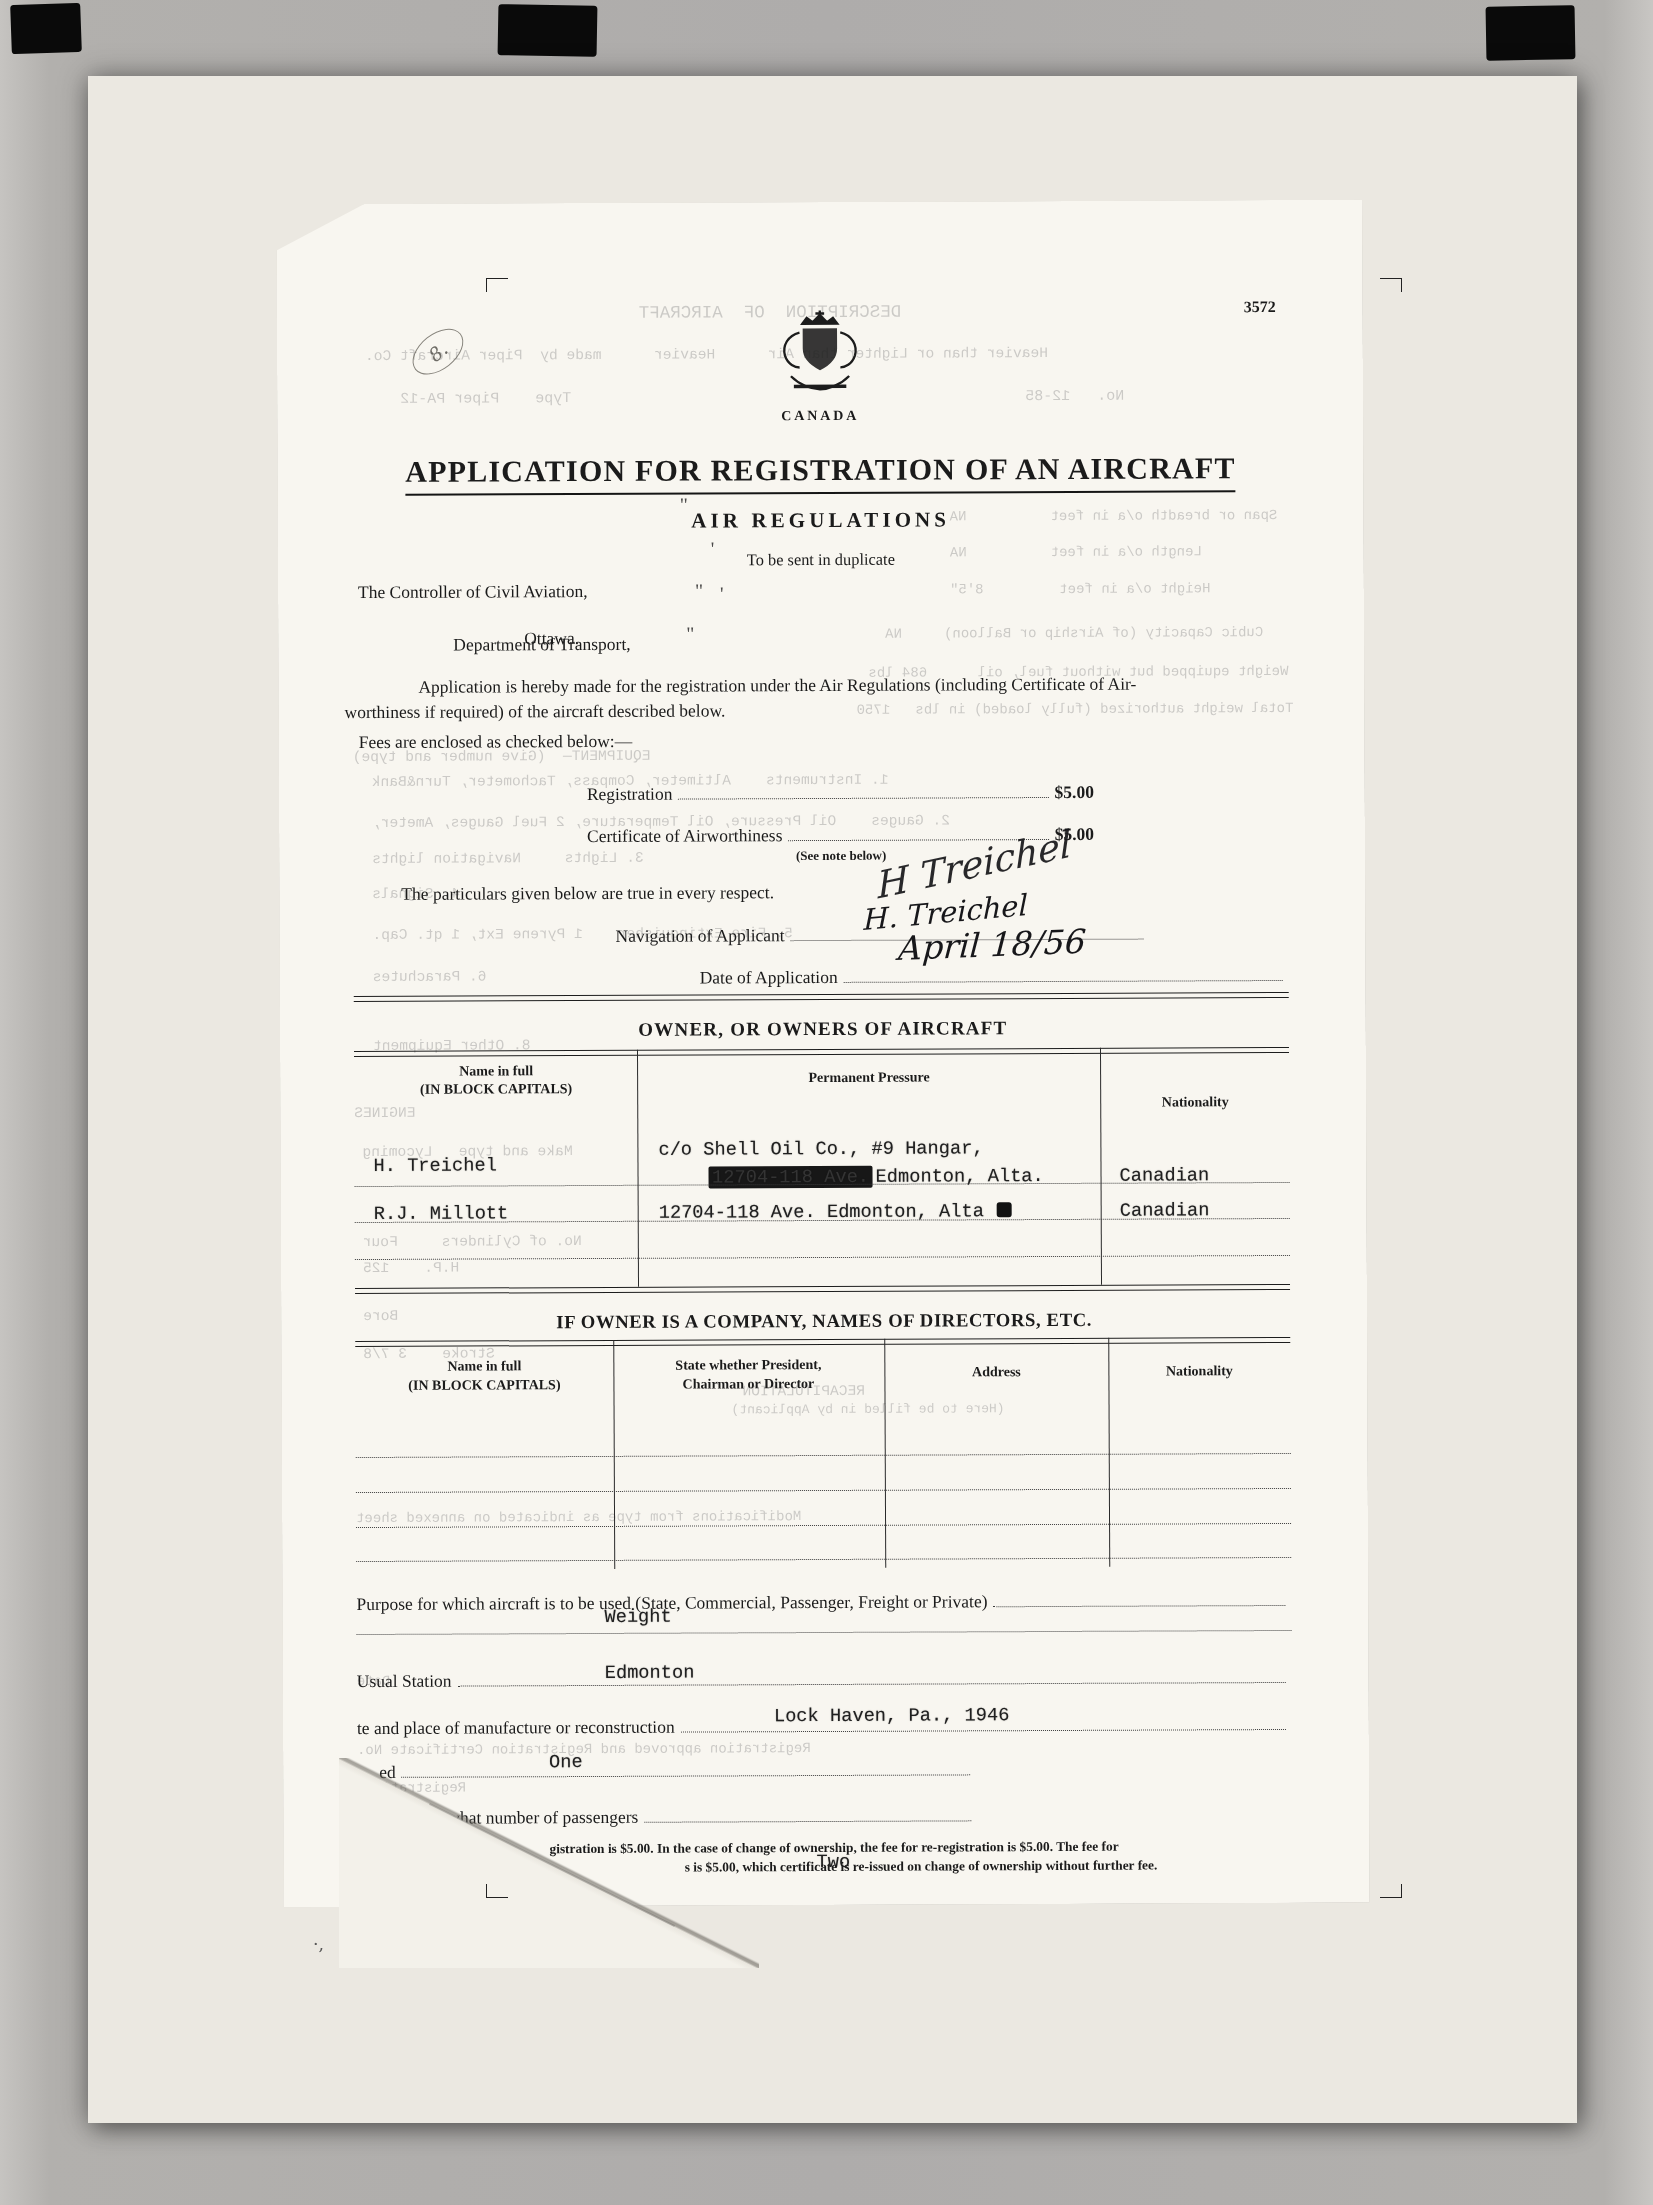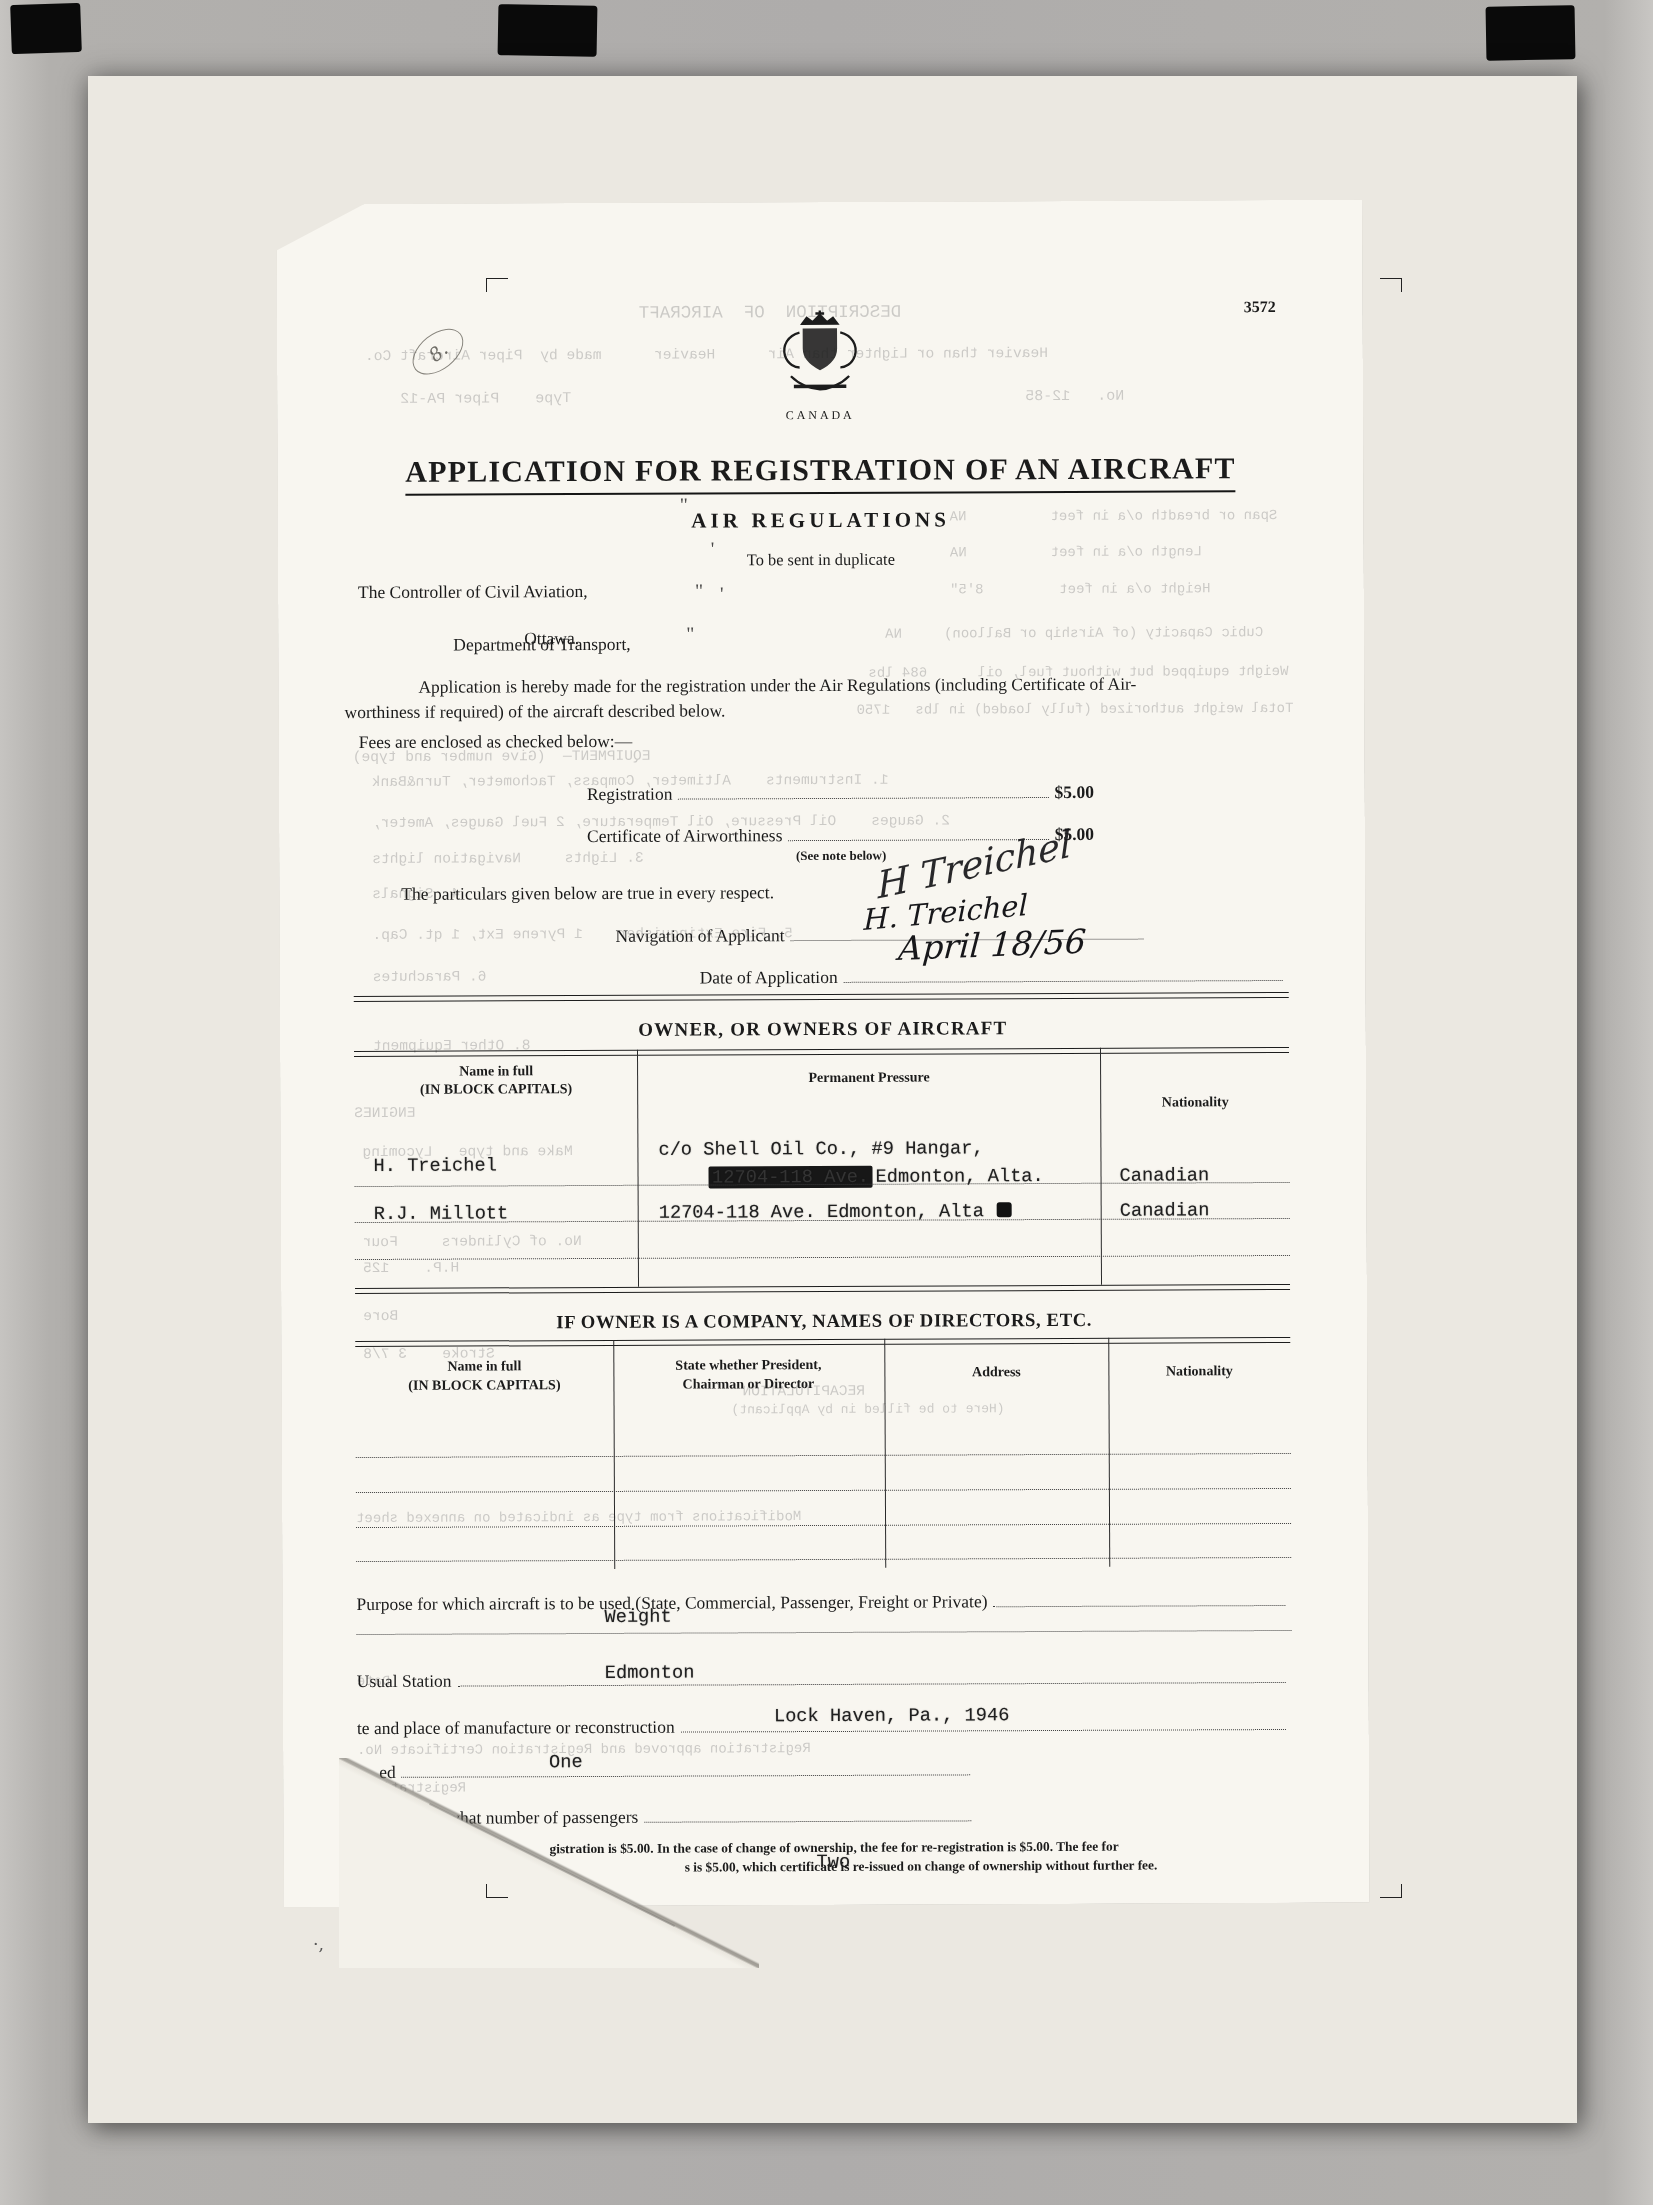--- a/index.html
+++ b/index.html
@@ -18,21 +18,21 @@
   .title{font-size:30px;font-weight:bold;letter-spacing:1.2px;border-bottom:2.9px solid #151515;padding-bottom:4.7px;}
   .subtitle{font-size:21px;font-weight:bold;letter-spacing:4.1px;}
   .f30{font-size:17.5px;}
   .f28{font-size:16.4px;}
   .f27b{font-size:16px;font-weight:bold;}
   .f24b{font-size:14px;font-weight:bold;}
   .f23b{font-size:13.4px;font-weight:bold;}
   .f22b{font-size:13px;font-weight:bold;}
   .h33{font-size:19px;font-weight:bold;letter-spacing:1.2px;}
   .h32{font-size:18.7px;font-weight:bold;letter-spacing:0.6px;}
-  .canada{font-size:12px;font-weight:normal;letter-spacing:2.9px;}
+  .canada{font-size:14px;font-weight:bold;letter-spacing:2.9px;}
   .typed{font-family:"Liberation Mono",monospace;font-size:18.7px;color:#1f1f1f;
          text-shadow:0 0 1.2px rgba(25,25,25,.45);white-space:nowrap;}
   .hand{font-family:"DejaVu Serif",serif;font-style:italic;color:#17171a;white-space:nowrap;}
   .leader{display:flex;align-items:baseline;}
   .leader .lab{white-space:nowrap;}
   .dotfill{flex:1;height:1.2px;border-bottom:1.8px dotted #3c3c3c;margin:0 5.8px;}
   .dotline{border-bottom:1.8px dotted #3c3c3c;height:1.2px;}
   .drule{height:4.1px;border-top:1.8px solid #1d1d1d;border-bottom:1.2px solid #1d1d1d;}
   .vline{width:1.2px;background:#2a2a2a;}
   .oblit{background:#171717;color:#343434;border-radius:1.8px;padding:0 3.5px;}

